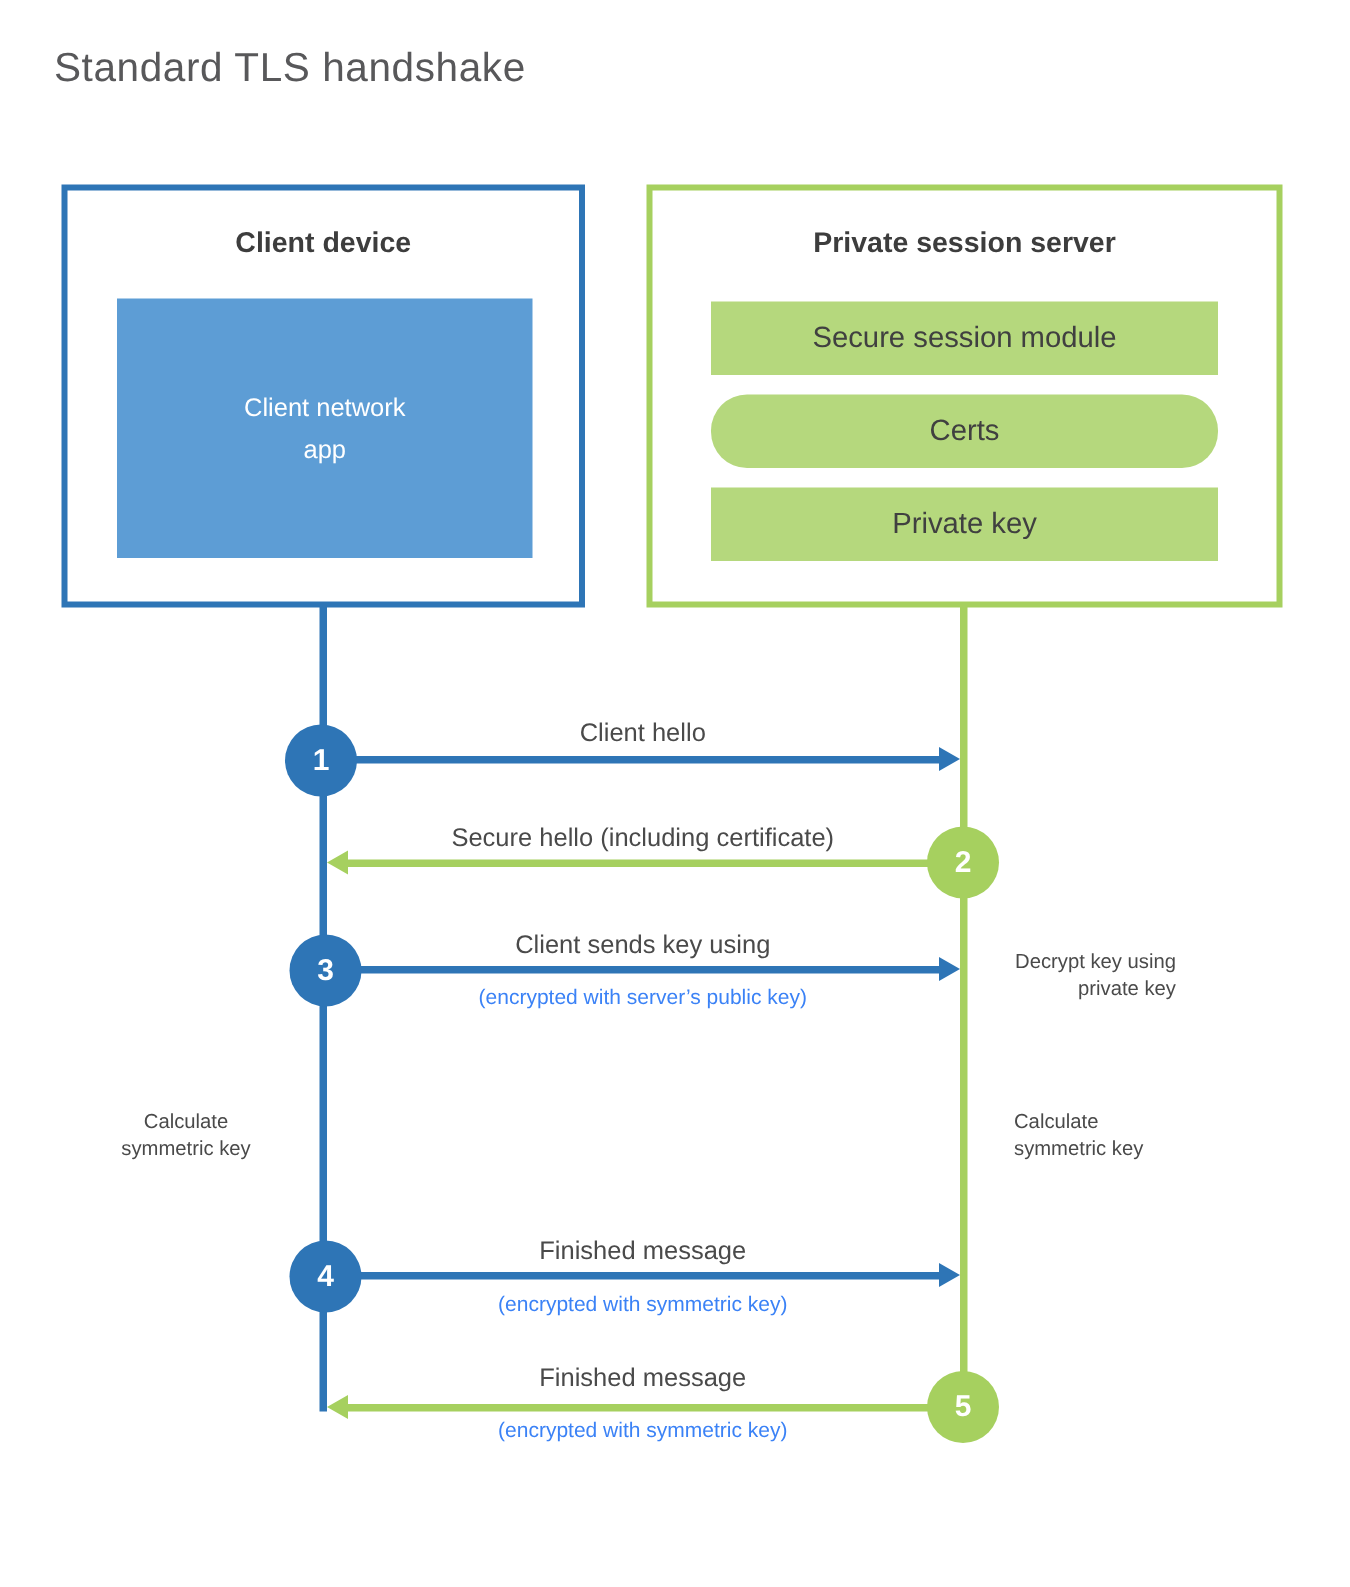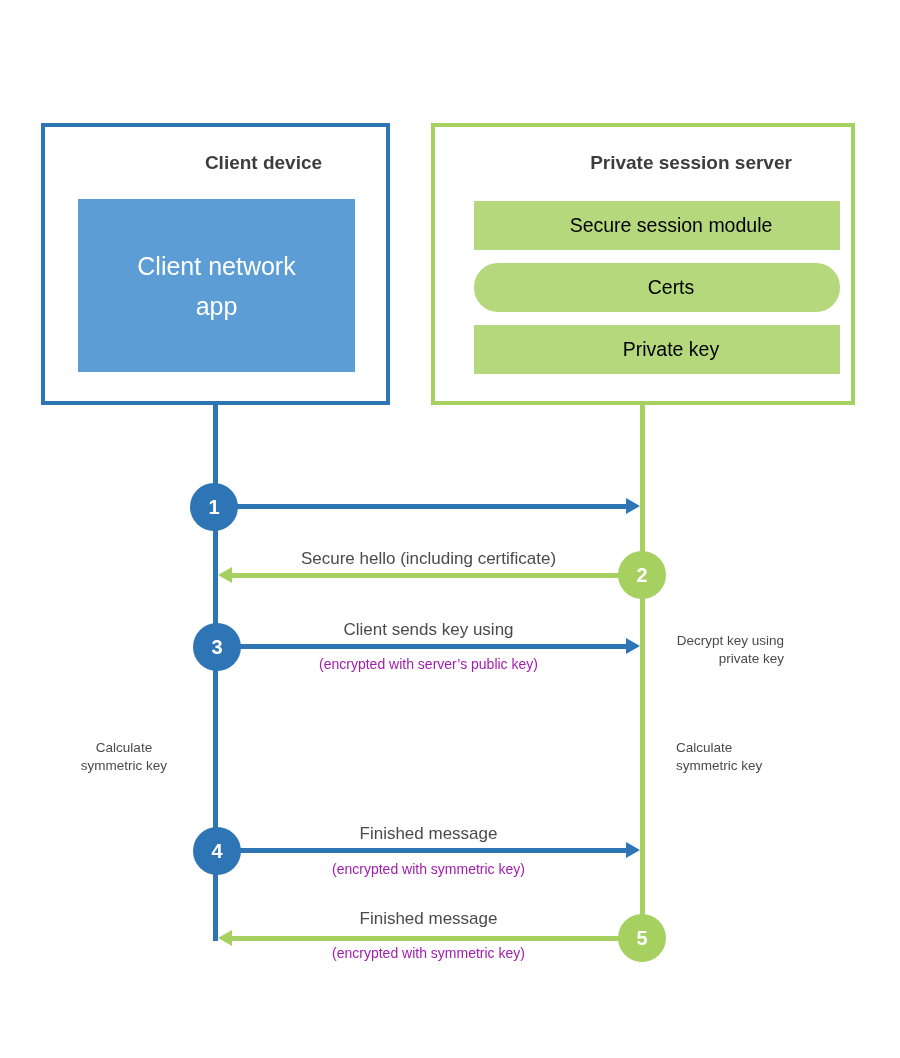--- a/index.html
+++ b/index.html
@@ -7,28 +7,28 @@
   .canvas{position:relative;width:900px;height:1058px;background:#ffffff;overflow:hidden;}
 
   .page-title{position:absolute;left:36px;top:30px;font-size:27px;font-weight:400;
     letter-spacing:.4px;color:#58585a;}
 
   
   .box{position:absolute;top:123px;height:282px;background:#ffffff;box-sizing:border-box;}
   .client-box{left:41px;width:349px;border:4px solid #2e75b6;}
   .server-box{left:431px;width:424px;border:4px solid #a6d05f;}
   .box-title{position:absolute;left:0;top:25px;width:100%;text-align:center;
-    font-size:19px;font-weight:700;color:#3d3d3d;padding-left:48px;}
+    font-size:19px;font-weight:700;color:#3d3d3d;}
 
   .client-app{position:absolute;left:33px;top:72px;width:277px;height:173px;
-    background:#5d9dd5;color:#ffffff;font-size:25px;line-height:1.6;
+    background:#5d9dd5;color:#ffffff;font-size:17px;line-height:1.6;
     display:flex;align-items:center;justify-content:center;text-align:center;white-space:pre-line;}
 
   .server-bar{position:absolute;left:39px;width:338px;height:49px;background:#b5d87d;
-    color:#000000;font-size:19.5px;line-height:49px;text-align:center;padding-left:28px;}
+    color:#404040;font-size:19.5px;line-height:49px;text-align:center;}
   .bar-0{top:74px;} .bar-1{top:136px;border-radius:24px;} .bar-2{top:198px;}
 
   
   .lifeline{position:absolute;width:5px;}
   .client-lifeline{left:213px;top:404px;height:537px;background:#2e75b6;}
   .server-lifeline{left:640px;top:404px;height:534px;background:#a6d05f;}
 
   
   .shaft{position:absolute;height:5px;}
   .shaft.blue{background:#2e75b6;}
@@ -52,55 +52,57 @@
   .circle-1{left:190px;top:483px;}
   .circle-2{left:618px;top:551px;}
   .circle-3{left:193px;top:623px;}
   .circle-4{left:193px;top:827px;}
   .circle-5{left:618px;top:914px;}
 
   
   .msg{position:absolute;left:215px;width:427px;text-align:center;
     font-size:17px;color:#4a4a4a;}
   .msg-sub{position:absolute;left:215px;width:427px;text-align:center;
-    font-size:14px;color:#a21caf;}
+    font-size:14px;color:#3b82f6;}
   .msg-1{top:479px;}
   .msg-2{top:549px;}
   .msg-3{top:620px;} .sub-3{top:656px;}
   .msg-4{top:824px;} .sub-4{top:861px;}
   .msg-5{top:909px;} .sub-5{top:945px;}
 
   
   .note{position:absolute;font-size:13.5px;color:#4a4a4a;line-height:1.3;white-space:pre-line;}
   .note-decrypt{left:644px;top:632px;width:140px;text-align:right;}
   .note-calc-left{left:60px;top:739px;width:128px;text-align:center;}
   .note-calc-right{left:676px;top:739px;width:140px;text-align:left;}
 </style>
 </head>
 <body>
 
 <div class="canvas">
 
+  <div class="page-title">Standard TLS handshake</div>
 
   <div class="box client-box">
     <div class="box-title">Client device</div>
     <div class="client-app">Client network
 app</div>
   </div>
 
   <div class="box server-box">
     <div class="box-title">Private session server</div>
     <div class="server-bar bar-0">Secure session module</div>
     <div class="server-bar bar-1">Certs</div>
     <div class="server-bar bar-2">Private key</div>
   </div>
 
   <div class="lifeline client-lifeline"></div>
   <div class="lifeline server-lifeline"></div>
 
+  <div class="msg msg-1">Client hello</div>
   <div class="shaft blue shaft-1"></div>
   <div class="head right head-1"></div>
   <div class="step-circle blue circle-1">1</div>
 
   <div class="msg msg-2">Secure hello (including certificate)</div>
   <div class="shaft green shaft-2"></div>
   <div class="head left head-2"></div>
   <div class="step-circle green circle-2">2</div>
 
   <div class="msg msg-3">Client sends key using</div>

